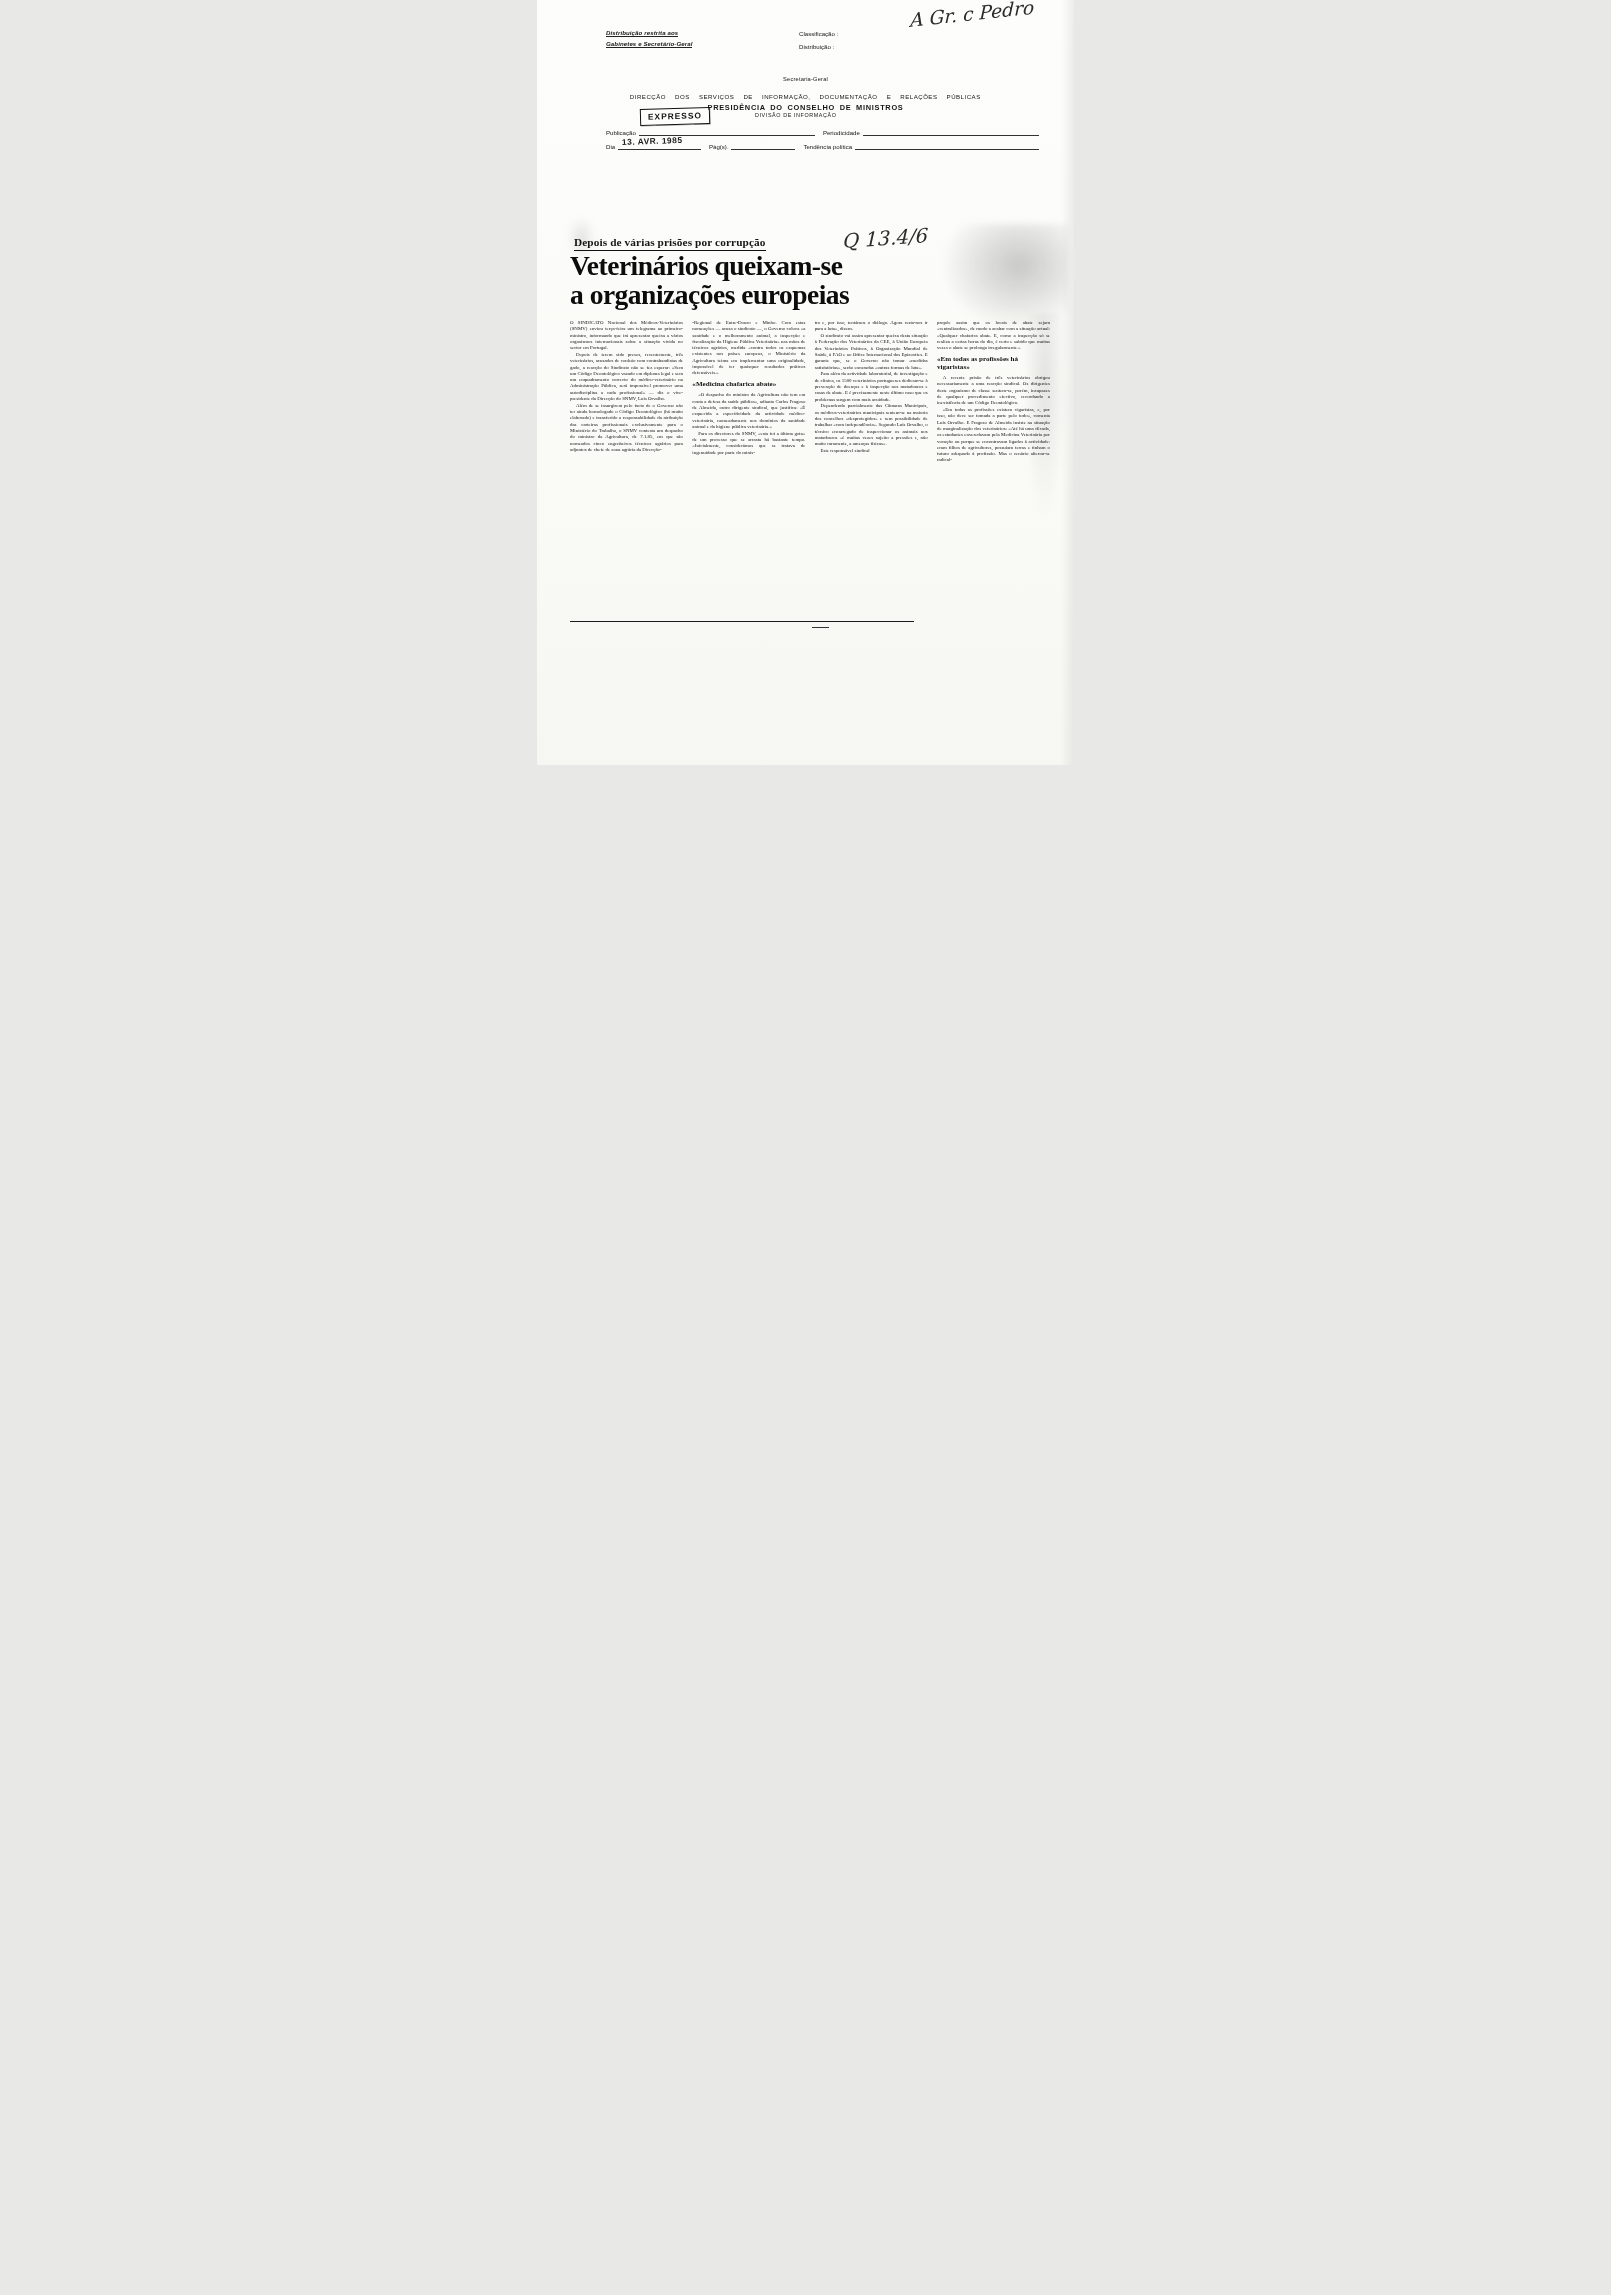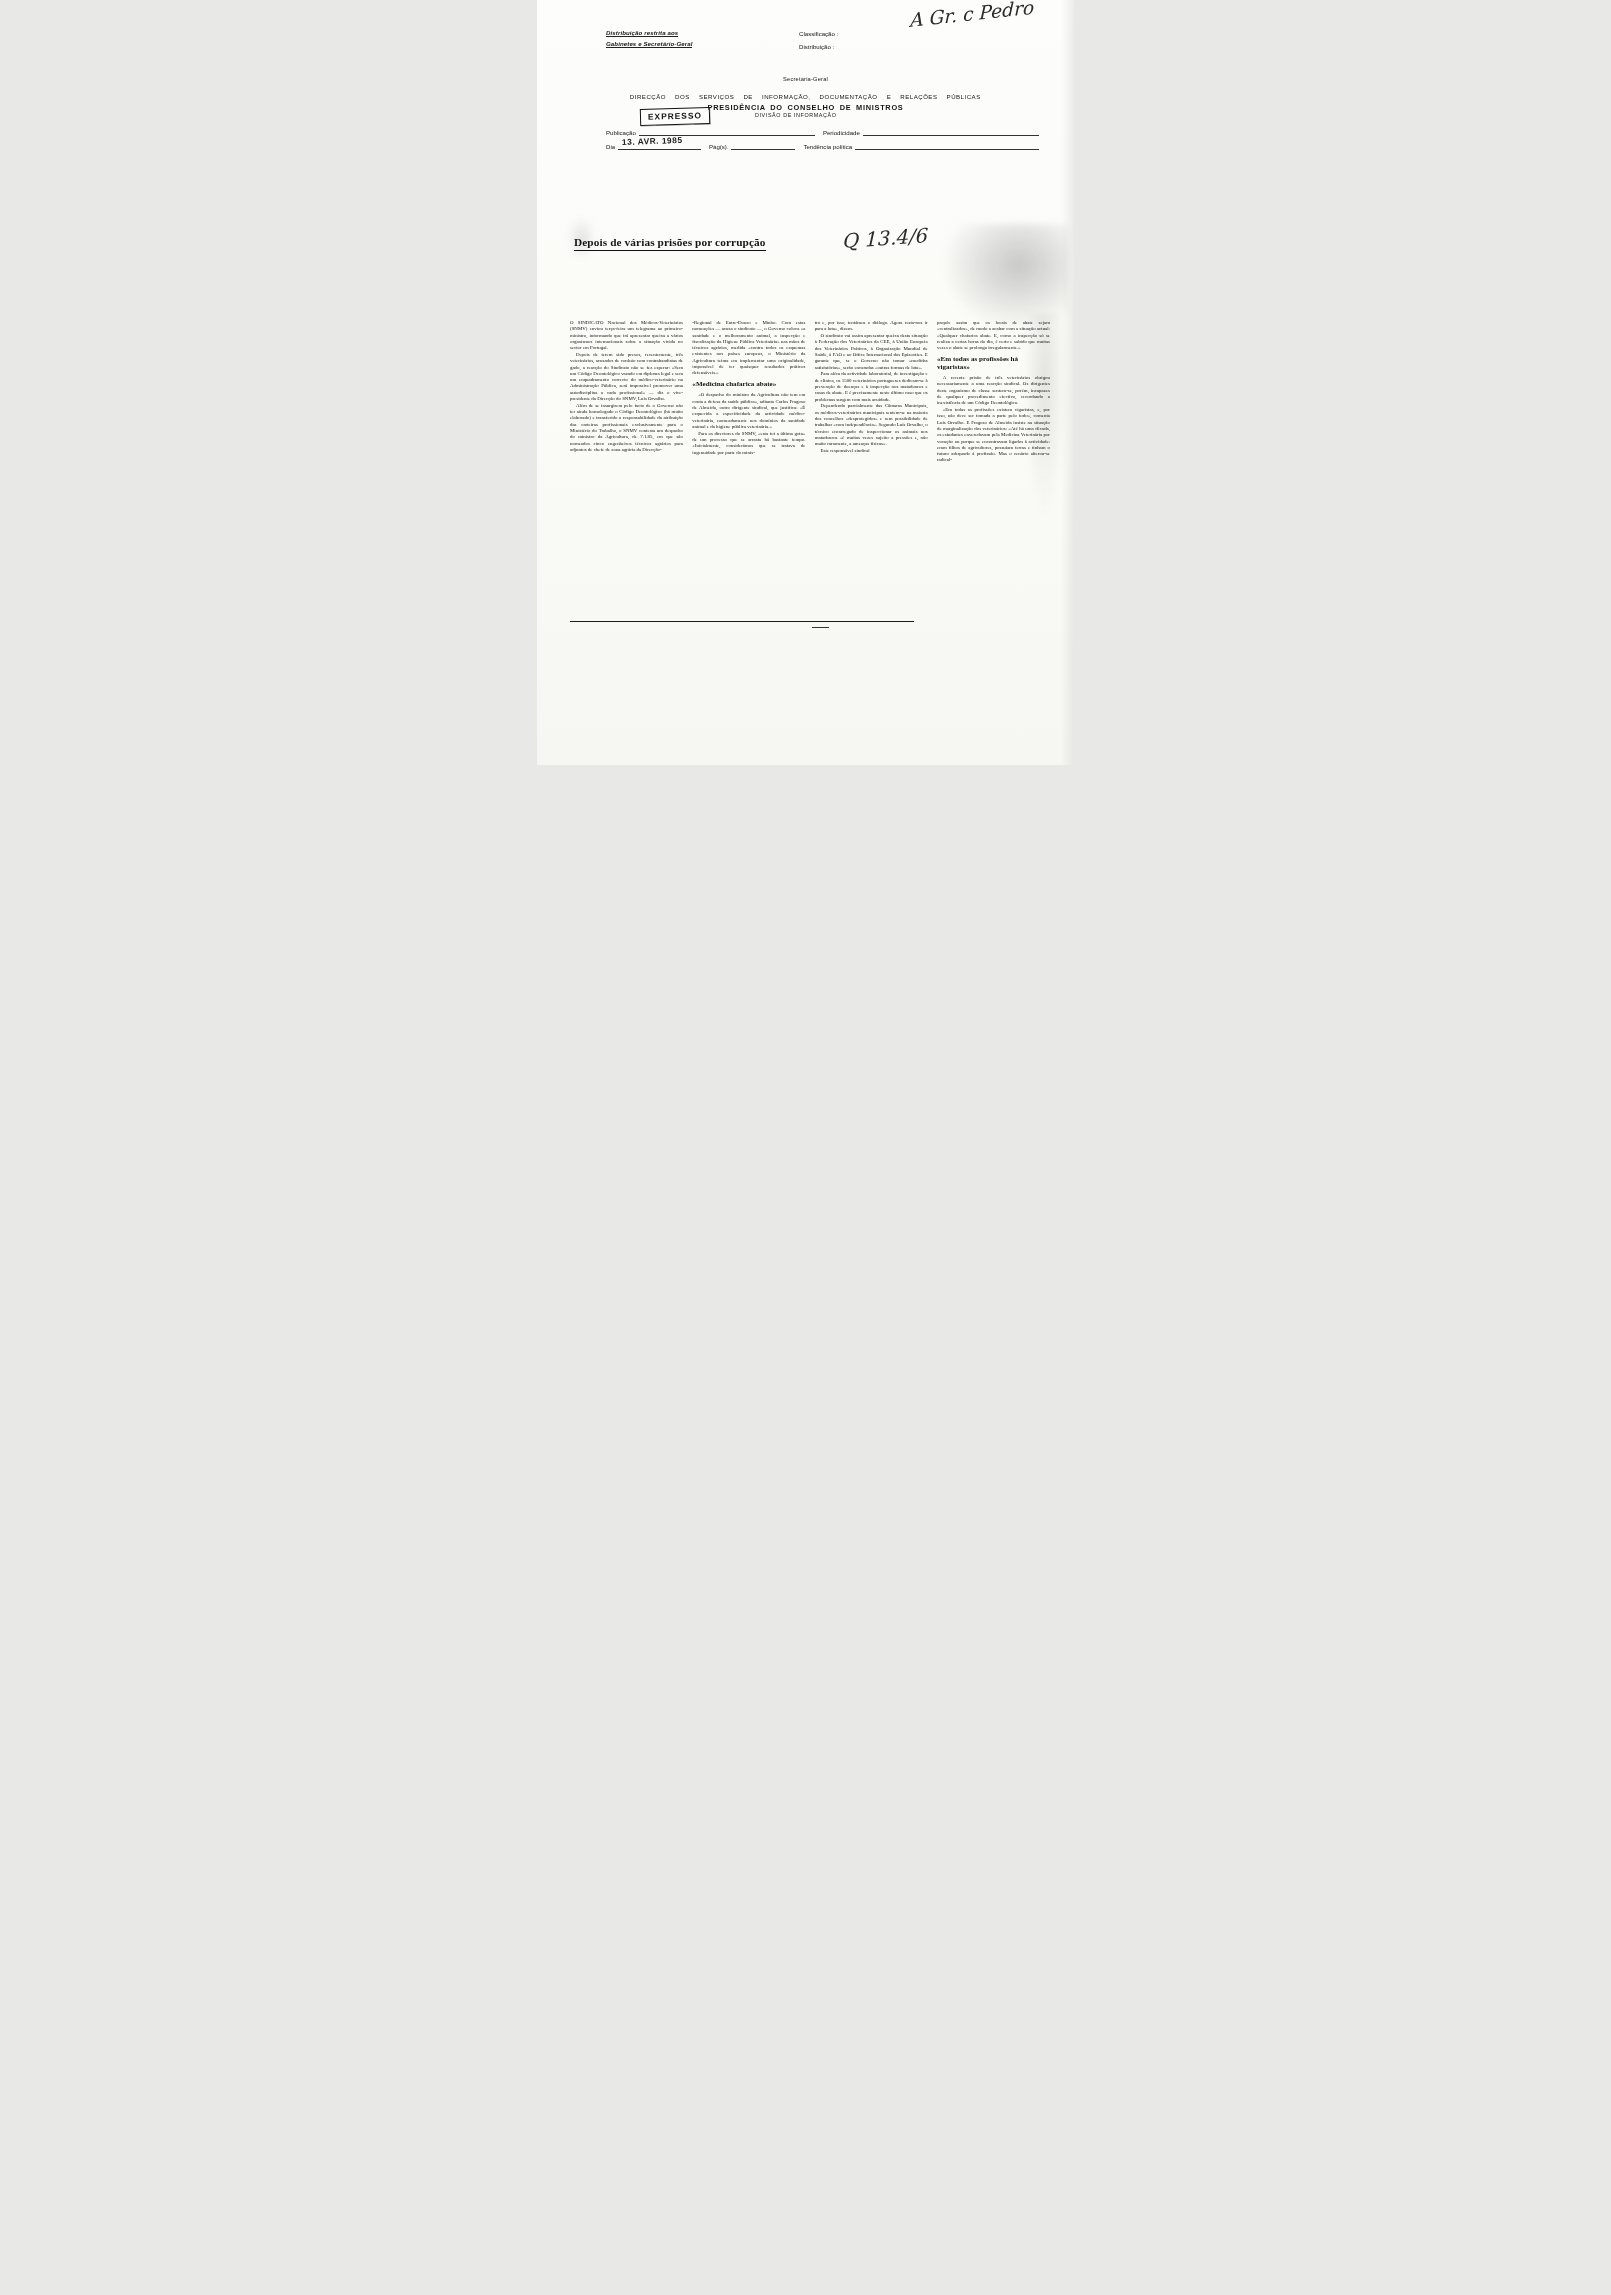--- a/index.html
+++ b/index.html
@@ -154,20 +154,24 @@
     <span class="lbl">Pág(s).</span>
     <span class="line pag-line"></span>
     <span class="gap"></span>
     <span class="lbl">Tendência política</span>
     <span class="line flex1"></span>
   </div>
 
   <h2 class="kicker">Depois de várias prisões por corrupção</h2>
   <span class="scrawl-note">Q 13.4/6</span>
 
+  <h1 class="headline">
+    <span>Veterinários queixam-se</span><br>
+    <span>a organizações europeias</span>
+  </h1>
 
   <div class="columns">
 
     <div class="col">
       <p class="noindent">O SINDICATO Nacional dos Médicos-Veterinários (SNMV) enviou terça-feira um telegrama ao primeiro-ministro, informando que irá apresentar queixa a vários organismos internacionais sobre a situação vivida no sector em Portugal.</p>
       <p>Depois de terem sido presos, recentemente, três veterinários, acusados de conluio com contrabandistas de gado, a reacção do Sindicato não se fez esperar: «Sem um Código Deontológico vazado em diploma legal e sem um enquadramento correcto do médico-veterinário na Administração Pública, será impossível promover uma autodisciplina a cada profissional» — diz o vice-presidente da Direcção do SNMV, Luís Orvalho.</p>
       <p>Além de se insurgirem pelo facto de o Governo não ter ainda homologado o Código Deontológico (há muito elaborado) e transferido a responsabilidade da atribuição das carteiras profissionais exclusivamente para o Ministério do Trabalho, o SNMV contesta um despacho do ministro da Agricultura, de 7.1.85, em que são nomeados cinco engenheiros técnicos agrários para adjuntos de chefe de zona agrária da Direcção-</p>
     </div>
 
     <div class="col">

